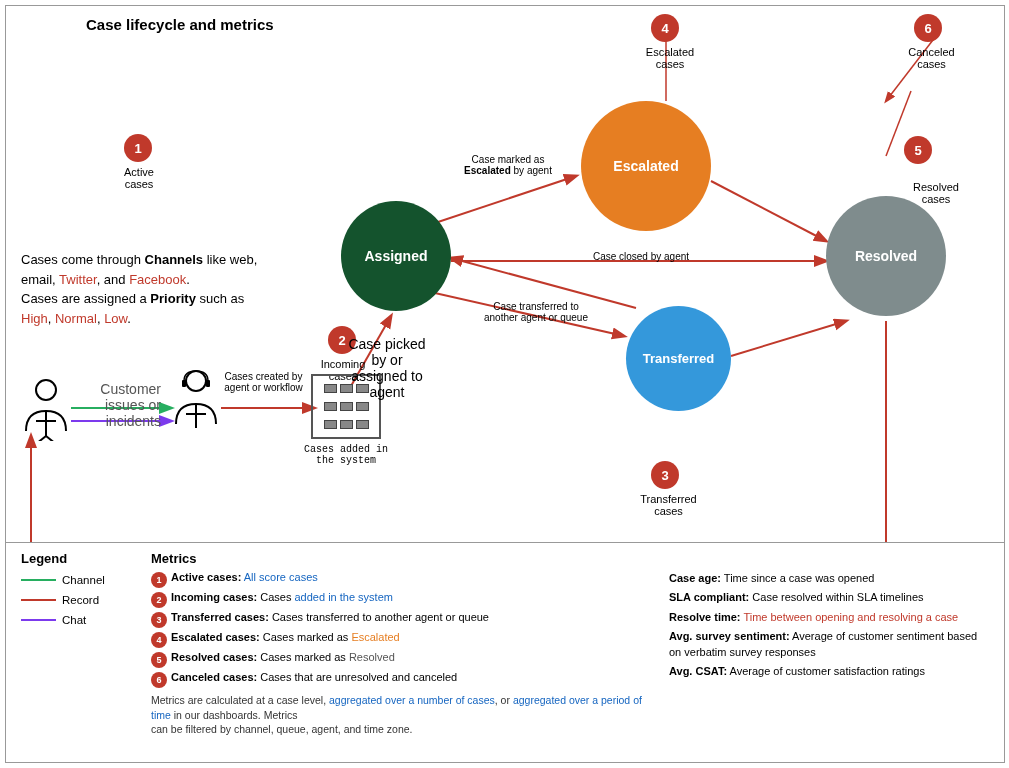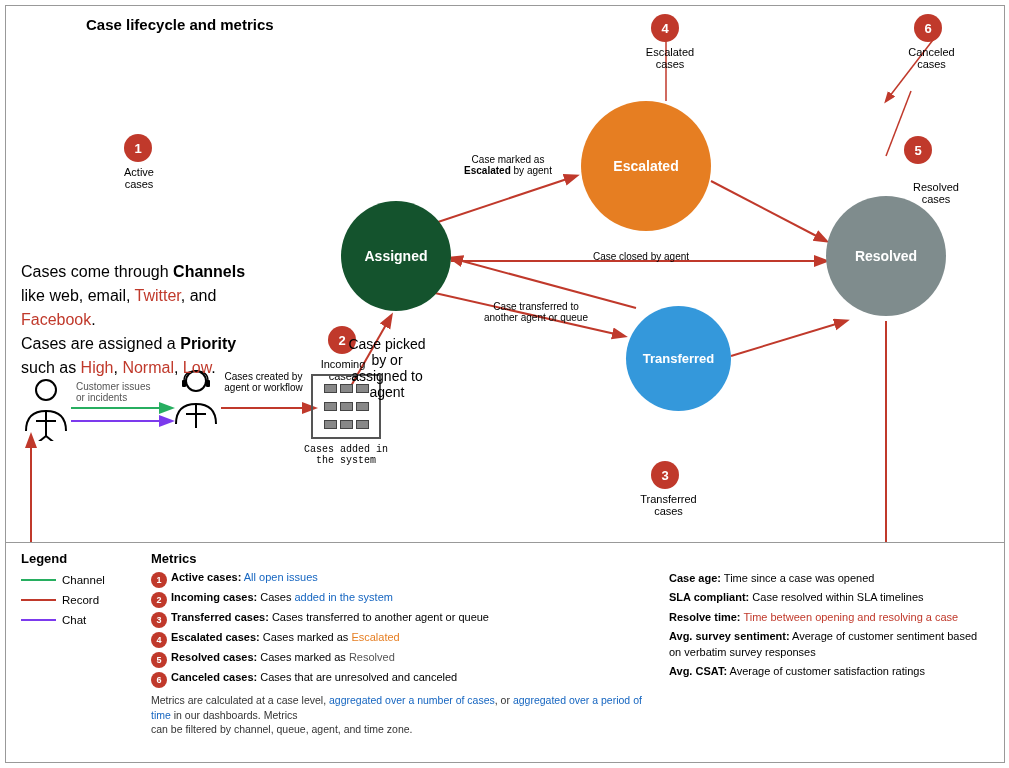--- a/index.html
+++ b/index.html
@@ -334,21 +334,21 @@
       <div style="width:13px;height:9px;background:#888;border:1px solid #444;"></div>
       <div style="width:13px;height:9px;background:#888;border:1px solid #444;"></div>
     </div>
     <div style="display:flex;gap:3px;">
       <div style="width:13px;height:9px;background:#888;border:1px solid #444;"></div>
       <div style="width:13px;height:9px;background:#888;border:1px solid #444;"></div>
       <div style="width:13px;height:9px;background:#888;border:1px solid #444;"></div>
     </div>
   </div>
 
-  <div class="text-box" style="top:375px;left:70px;width:85px;text-align:left;font-size:10px;color:#555;">
+  <div class="text-box" style="top:375px;left:70px;width:85px;text-align:right;font-size:14px;color:#555;">
     <span>Customer issues or incidents</span>
   </div>
 
   <div class="text-box" style="top:365px;left:215px;width:85px;text-align:center;font-size:10px;">
     <span>Cases created by agent or workflow</span>
   </div>
 
   <div class="text-box" style="top:438px;left:295px;width:90px;text-align:center;font-size:10px;font-family:Liberation Mono, monospace;">
     <span>Cases added in the system</span>
   </div>
@@ -366,21 +366,21 @@
   </div>
 
   <div class="text-box" style="top:295px;left:470px;width:120px;font-size:10px;text-align:center;">
     <span>Case transferred to another agent or queue</span>
   </div>
 
   <div class="text-box" style="top:545px;left:370px;width:350px;font-size:10px;color:#555;text-align:center;">
     <span>Survey sent to customer; feedback determines survey sentiment and CSAT score</span>
   </div>
 
-  <div style="position:absolute;top:254px;left:15px;width:250px;font-size:16px;line-height:1.5;">
+  <div style="position:absolute;top:244px;left:15px;width:250px;font-size:13px;line-height:1.5;">
     Cases come through <strong>Channels</strong> like web, email, <span style="color:#c0392b;">Twitter</span>, and <span style="color:#c0392b;">Facebook</span>.<br>
     Cases are assigned a <strong>Priority</strong> such as <span style="color:#c0392b;">High</span>, <span style="color:#c0392b;">Normal</span>, <span style="color:#c0392b;">Low</span>.
   </div>
 
   <div class="legend-section">
 
     <div class="legend-col">
       <div class="legend-title">Legend</div>
       <div class="legend-item">
         <div style="width:35px;height:2px;background:#27ae60;"></div>
@@ -393,21 +393,21 @@
       <div class="legend-item">
         <div style="width:35px;height:2px;background:#7c3aed;"></div>
         <span>Chat</span>
       </div>
     </div>
 
     <div class="metrics-col">
       <div class="metrics-title">Metrics</div>
       <div class="metric-item">
         <div class="metric-badge">1</div>
-        <span><strong>Active cases:</strong> <span style="color:#1565c0;">All open issues</span></span>
+        <span><strong>Active cases:</strong> <span style="color:#1565c0;">All score cases</span></span>
       </div>
       <div class="metric-item">
         <div class="metric-badge">2</div>
         <span><strong>Incoming cases:</strong> Cases <span style="color:#1565c0;">added in the system</span></span>
       </div>
       <div class="metric-item">
         <div class="metric-badge">3</div>
         <span><strong>Transferred cases:</strong> Cases transferred to another agent or queue</span>
       </div>
       <div class="metric-item">

